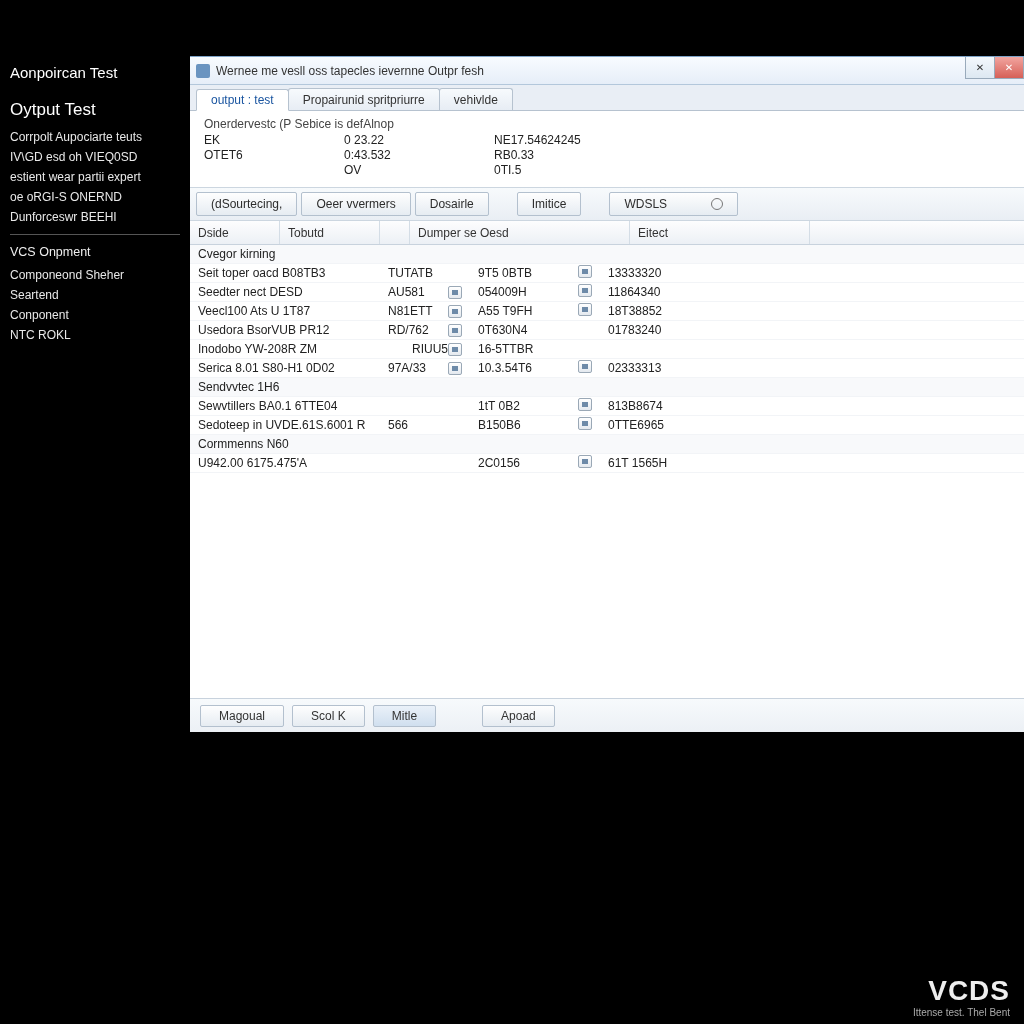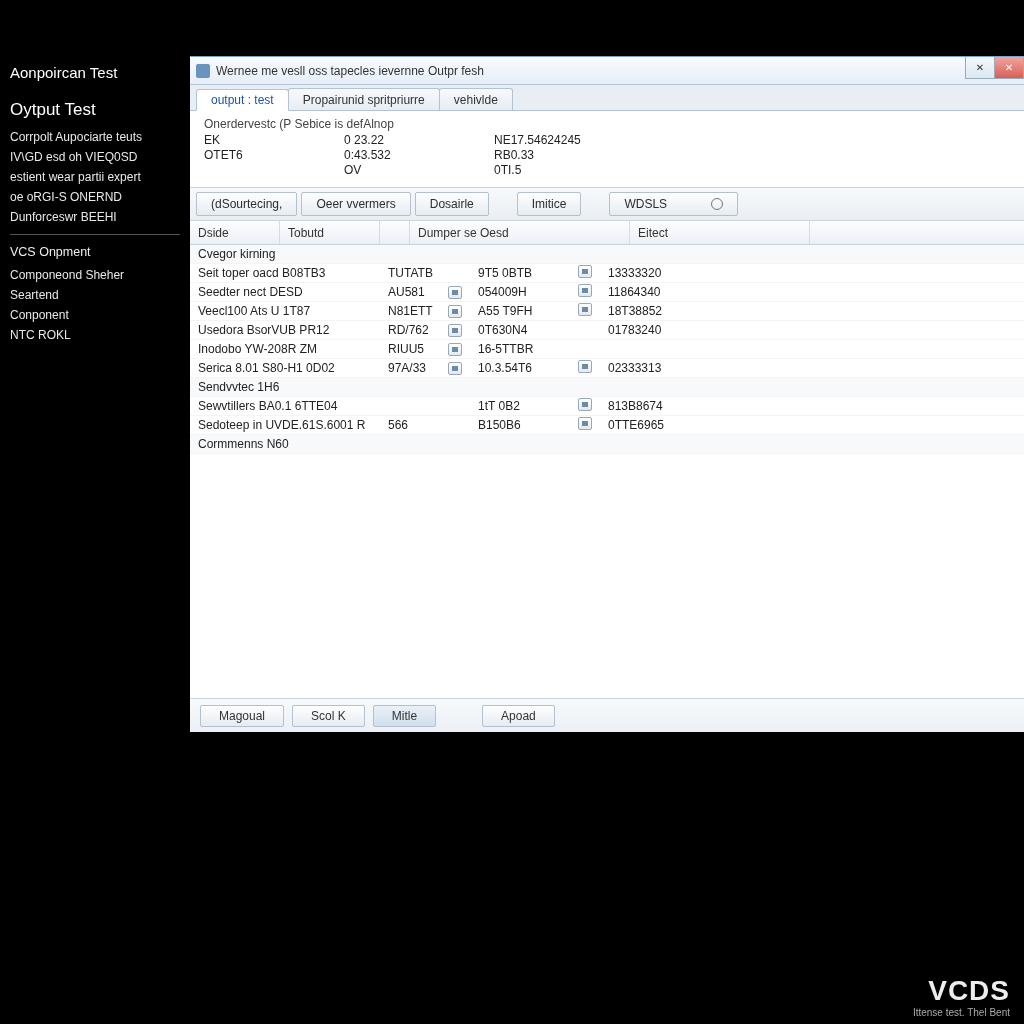--- a/index.html
+++ b/index.html
@@ -187,21 +187,21 @@
             <span>RD/762</span>
             <span class="ico"></span>
           </div>
           <div class="td c3">0T630N4</div>
           <div class="td c4"></div>
           <div class="td c5">01783240</div>
           <div class="td c6"></div>
         </div>
         <div class="trow">
           <div class="td c1">Inodobo YW-208R ZM</div>
-          <div class="td c2" style="display: flex; justify-content: space-between; align-items: center;">
+          <div class="td c2" style="display: flex; justify-content: flex-end; align-items: center;">
             <span>RIUU5</span>
             <span class="ico"></span>
           </div>
           <div class="td c3">16-5TTBR</div>
           <div class="td c4"></div>
           <div class="td c5"></div>
           <div class="td c6"></div>
         </div>
         <div class="trow">
           <div class="td c1">Serica 8.01 S80-H1 0D02</div>
@@ -232,20 +232,30 @@
           <div class="td c2" style="display: flex; justify-content: space-between; align-items: center;">
             <span>566</span>
           </div>
           <div class="td c3">B150B6</div>
           <div class="td c4"><span class="ico"></span></div>
           <div class="td c5">0TTE6965</div>
           <div class="td c6"></div>
         </div>
         <div class="trow group">
           <div class="td c1" style="width: 100%;">Cormmenns N60</div>
+        </div>
+        <div class="trow">
+          <div class="td c1">U942.00 6175.475'A</div>
+          <div class="td c2" style="display: flex; justify-content: space-between; align-items: center;">
+            <span></span>
+          </div>
+          <div class="td c3">2C0156</div>
+          <div class="td c4"><span class="ico"></span></div>
+          <div class="td c5">61T 1565H</div>
+          <div class="td c6"></div>
         </div>
       </div>
   </div>
 
   <div class="footbar">
     <div class="fbtn">Magoual</div>
     <div class="fbtn">Scol  K</div>
     <div class="fbtn pri">Mitle</div>
     <div style="width:30px"></div>
     <div class="fbtn">Apoad</div>

